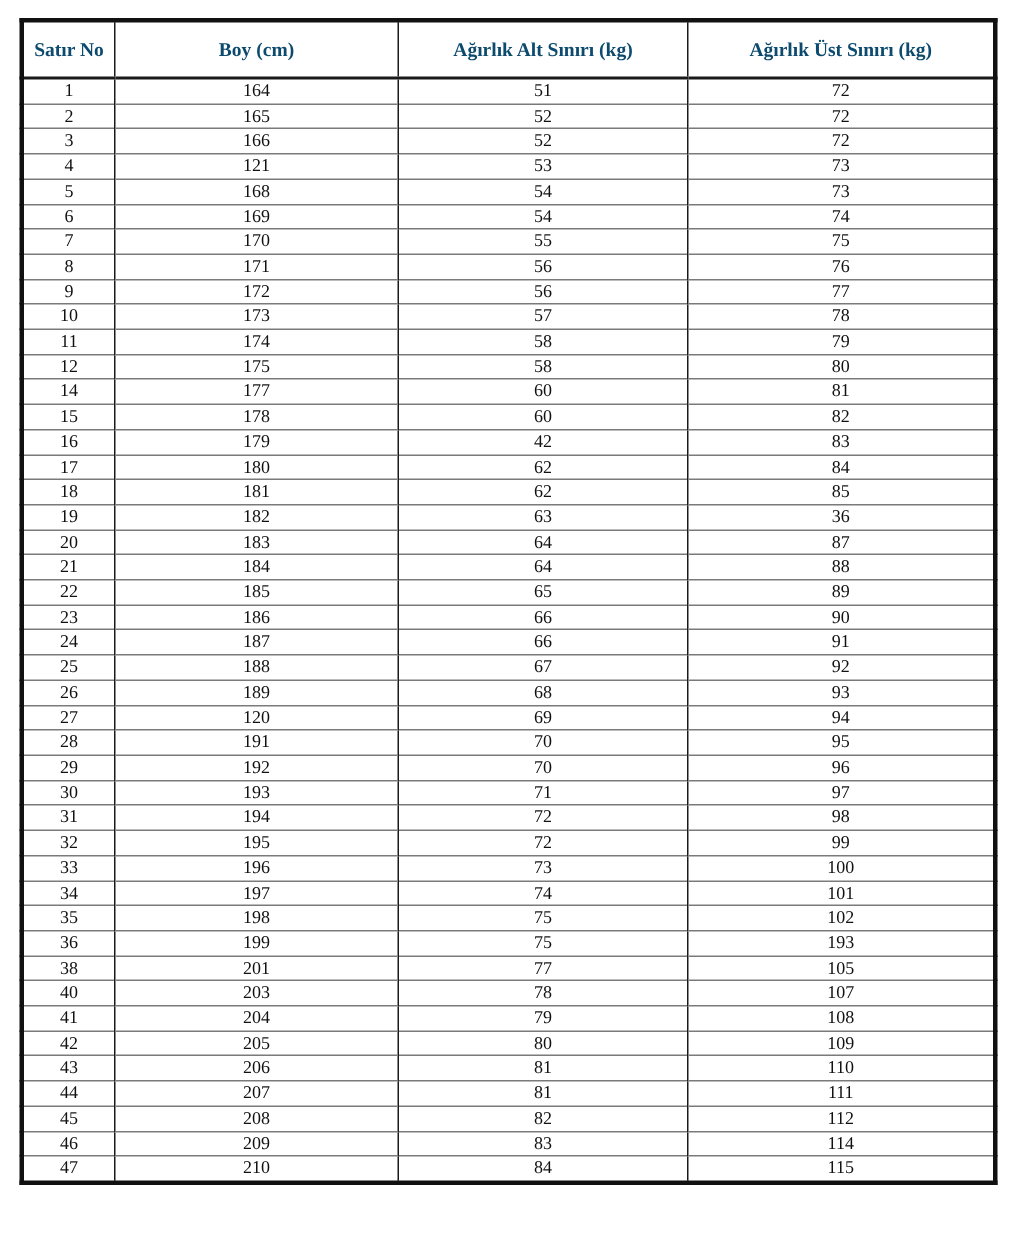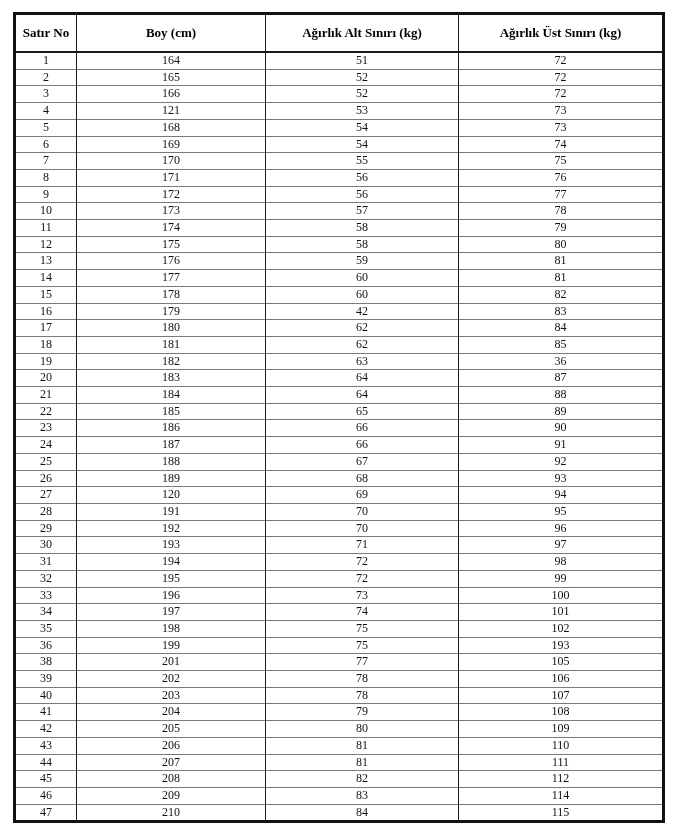--- a/index.html
+++ b/index.html
@@ -22,21 +22,21 @@
     width: 649px;
     border-collapse: collapse;
     table-layout: fixed;
     border: 3px solid #111111;
   }
   table.hw-table th {
     font-family: "Liberation Serif", serif;
     font-weight: bold;
     font-size: 13px;
     line-height: 1.25;
-    color: #000000;
+    color: #0c4a6e;
     text-align: center;
     vertical-align: middle;
     padding: 3px 2px;
     height: 30px;
     border-left: 1px solid #1a1a1a;
     border-right: 1px solid #1a1a1a;
     border-bottom: 2px solid #1a1a1a;
     background: #ffffff;
   }
   table.hw-table td {
@@ -146,26 +146,20 @@
           <td>58</td>
           <td>79</td>
         </tr>
         <tr>
           <td>12</td>
           <td>175</td>
           <td>58</td>
           <td>80</td>
         </tr>
         <tr>
-          <td>13</td>
-          <td>176</td>
-          <td>59</td>
-          <td>81</td>
-        </tr>
-        <tr>
           <td>14</td>
           <td>177</td>
           <td>60</td>
           <td>81</td>
         </tr>
         <tr>
           <td>15</td>
           <td>178</td>
           <td>60</td>
           <td>82</td>
@@ -294,26 +288,20 @@
           <td>36</td>
           <td>199</td>
           <td>75</td>
           <td>193</td>
         </tr>
         <tr>
           <td>38</td>
           <td>201</td>
           <td>77</td>
           <td>105</td>
-        </tr>
-        <tr>
-          <td>39</td>
-          <td>202</td>
-          <td>78</td>
-          <td>106</td>
         </tr>
         <tr>
           <td>40</td>
           <td>203</td>
           <td>78</td>
           <td>107</td>
         </tr>
         <tr>
           <td>41</td>
           <td>204</td>

